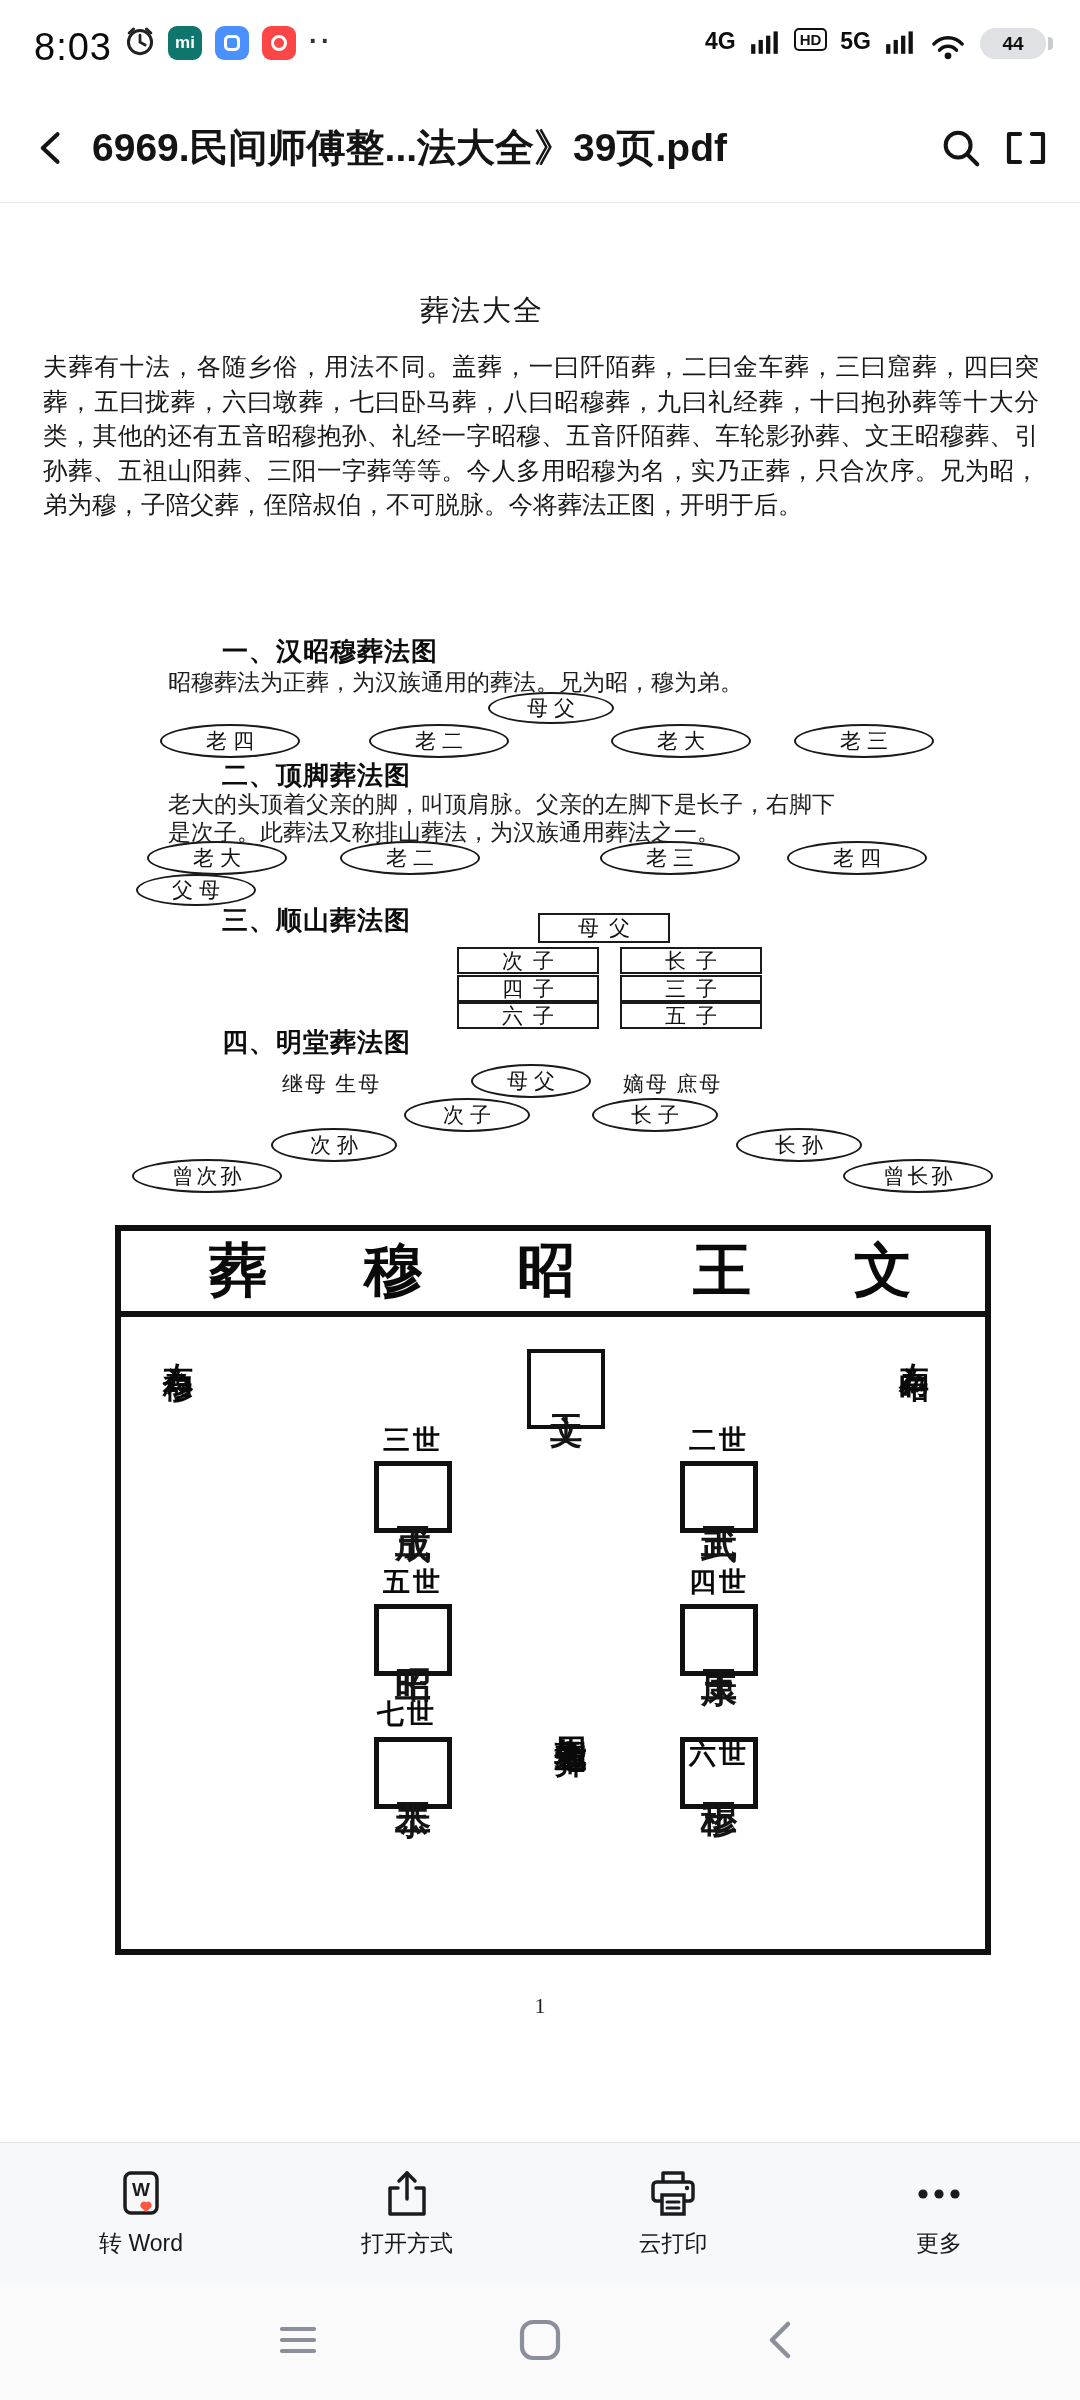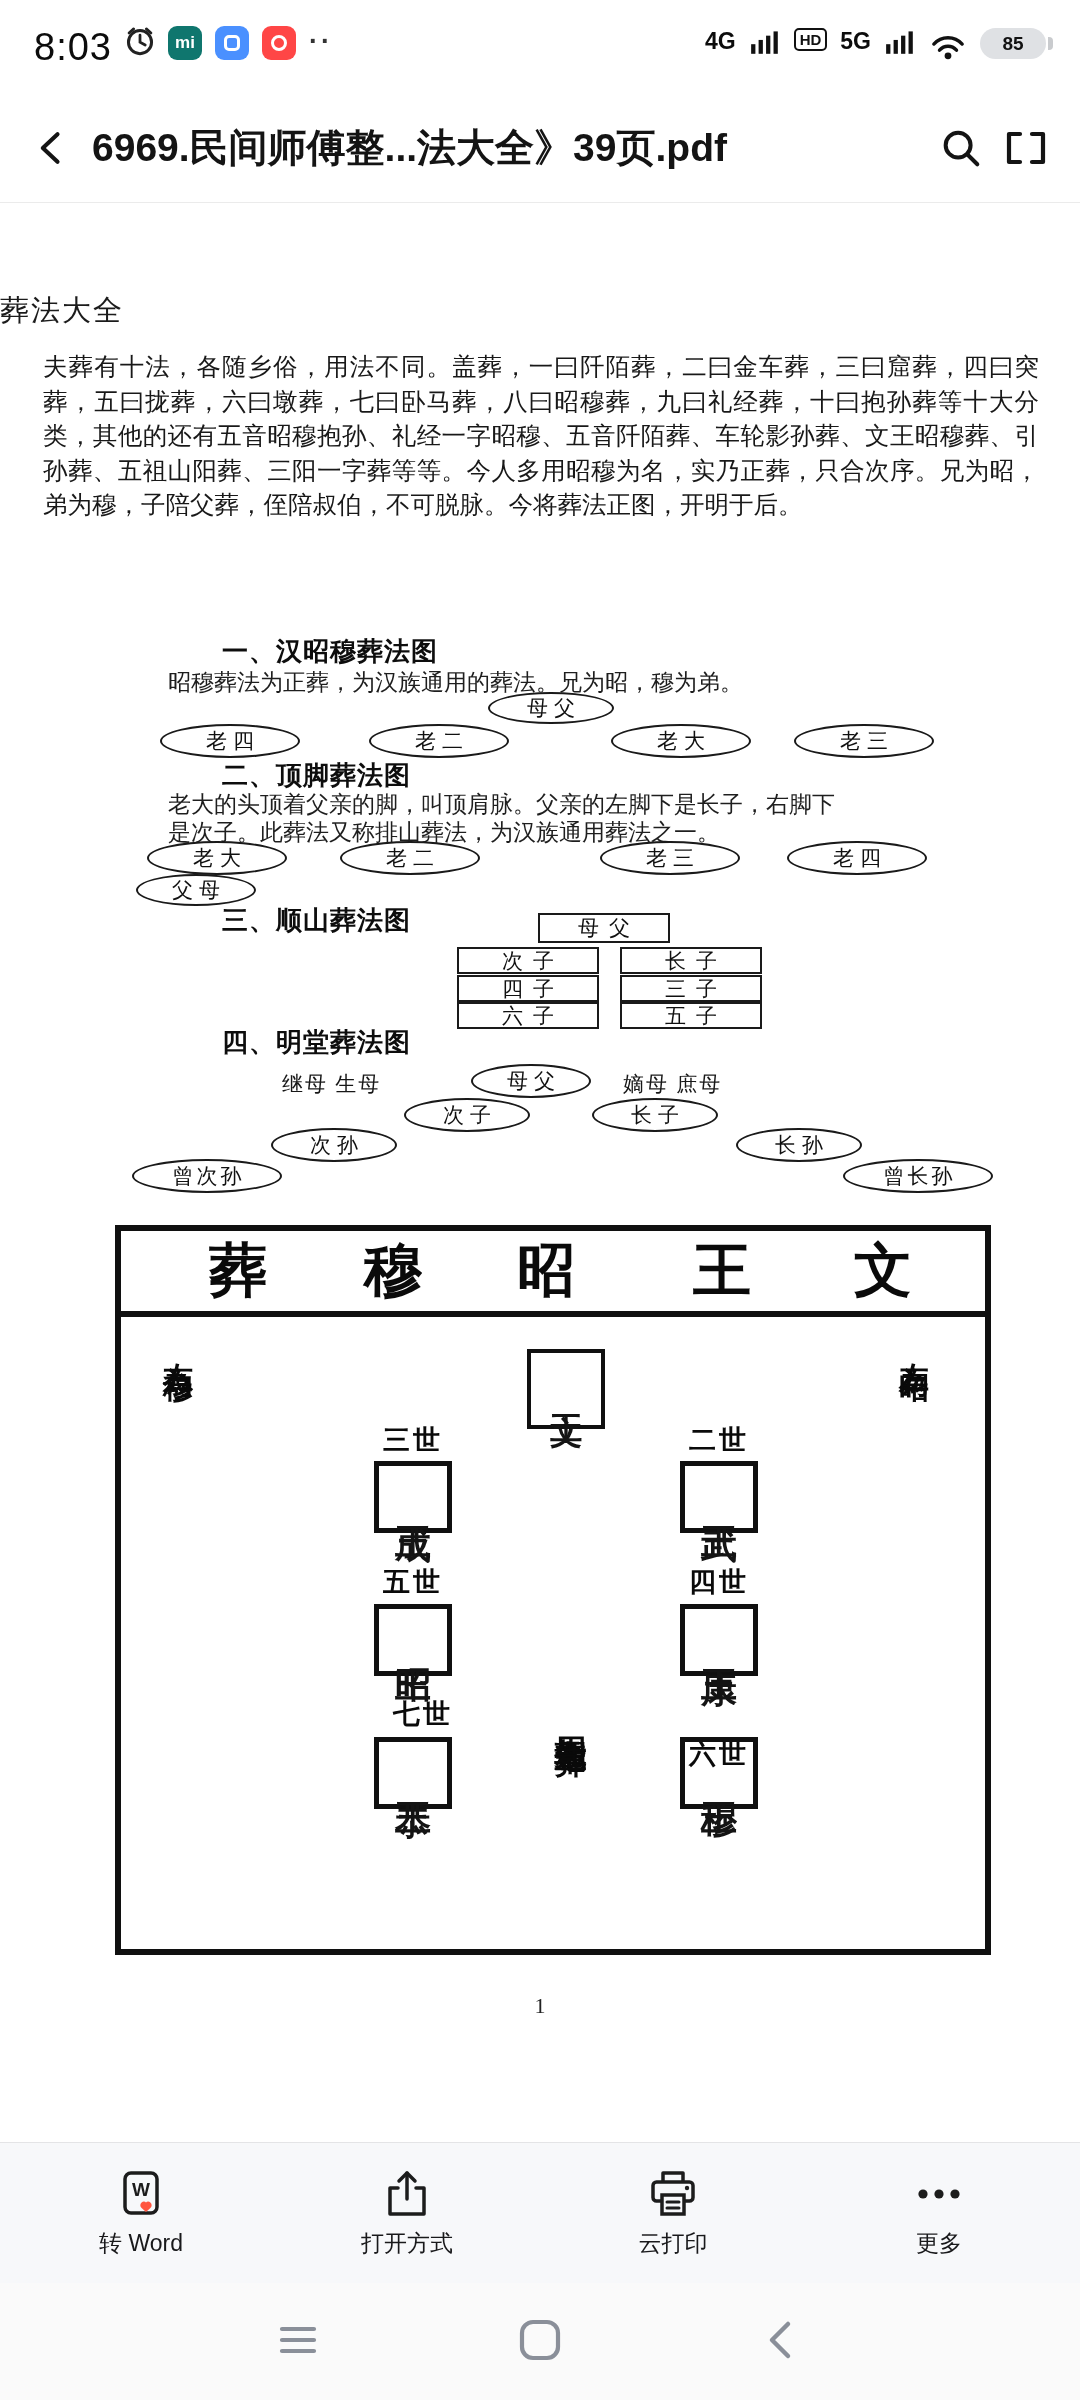--- a/index.html
+++ b/index.html
@@ -30,21 +30,21 @@
   
   .app-header { position:absolute; top:94px; left:0; right:0; height:109px; display:flex; align-items:center;
                 gap:18px; padding:0 30px; background:#fff; border-bottom:1px solid #ebebeb; }
   .app-title { flex:1; font-size:39px; font-weight:600; color:#141414; white-space:nowrap; overflow:hidden; }
   .hicon { flex:0 0 auto; display:flex; align-items:center; justify-content:center; }
 
   
   .pdf { position:absolute; top:203px; left:0; width:1080px; height:1939px; background:#fff;
          font-family:"Liberation Serif","DejaVu Serif",serif; color:#141414; }
   .abs { position:absolute; }
-  .doc-title { left:0; width:964px; top:88px; font-size:29px; letter-spacing:2px; color:#1b1b1b; }
+  .doc-title { left:0; width:964px; top:88px; text-align:center; font-size:29px; letter-spacing:2px; color:#1b1b1b; }
   .para { left:43px; top:147px; width:996px; font-size:24.5px; line-height:34.5px; text-align:justify; color:#181818; }
   .sec-h { font-weight:700; font-size:26px; color:#0d0d0d; letter-spacing:1px; }
   .sec-d { font-size:23px; color:#1e1e1e; }
   .oval { border:2px solid #1a1a1a; border-radius:50%; display:flex; align-items:center; justify-content:center;
           font-size:21px; letter-spacing:6px; padding-left:6px; color:#101010; background:#fff; }
   .rbox { border:2px solid #1a1a1a; display:flex; align-items:center; justify-content:center;
           font-size:21px; letter-spacing:10px; padding-left:10px; color:#101010; background:#fff; }
   .s4lbl { font-size:21px; letter-spacing:2px; color:#171717; }
 
   
@@ -118,21 +118,21 @@
         </svg>
       </span>
       <span>
         <svg width="38" height="34" viewBox="0 0 40 36" fill="none">
           <path d="M5 17 C13 8, 27 8, 35 17" stroke="#111" stroke-width="3.6" stroke-linecap="round"></path>
           <path d="M11 23.5 C16 18, 24 18, 29 23.5" stroke="#111" stroke-width="3.6" stroke-linecap="round"></path>
           <circle cx="20" cy="29.5" r="3.6" fill="#111"></circle>
         </svg>
       </span>
       <span class="battery">
-        <span>85</span>
+        <span>44</span>
       </span>
     </div>
   </div>
 
   <div class="app-header">
     <span class="hicon">
       <svg width="44" height="44" viewBox="0 0 48 48" fill="none">
         <path d="M30 9 L14 24 L30 39" stroke="#141414" stroke-width="4.5" stroke-linecap="round" stroke-linejoin="round"></path>
       </svg>
     </span>
@@ -208,21 +208,21 @@
       </div>
 
       <div class="abs gen" style="left:253px; top:191px;">三世</div>
       <div class="abs king" style="left:253px; top:230px;">
           <span class="vert">成王</span>
         </div>
       <div class="abs gen" style="left:253px; top:333px;">五世</div>
       <div class="abs king" style="left:253px; top:373px;">
           <span class="vert">昭王</span>
         </div>
-      <div class="abs gen" style="left:263px; top:465px;">七世</div>
+      <div class="abs gen" style="left:247px; top:465px;">七世</div>
       <div class="abs king" style="left:253px; top:506px;">
           <span class="vert">恭王</span>
         </div>
 
       <div class="abs gen" style="left:559px; top:191px;">二世</div>
       <div class="abs king" style="left:559px; top:230px;">
           <span class="vert">武王</span>
         </div>
       <div class="abs gen" style="left:559px; top:333px;">四世</div>
       <div class="abs king" style="left:559px; top:373px;">

